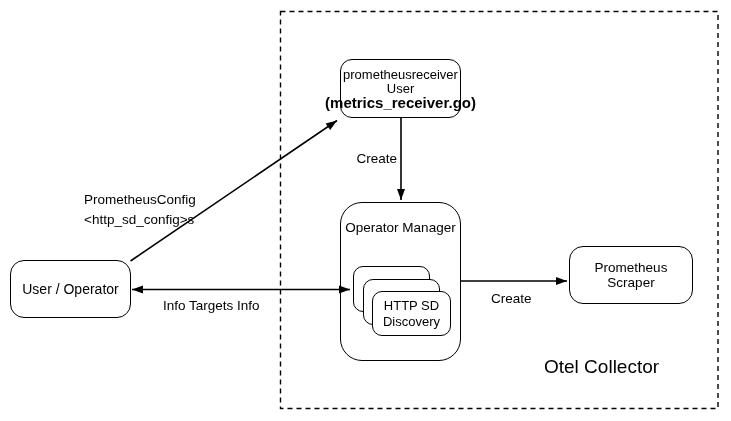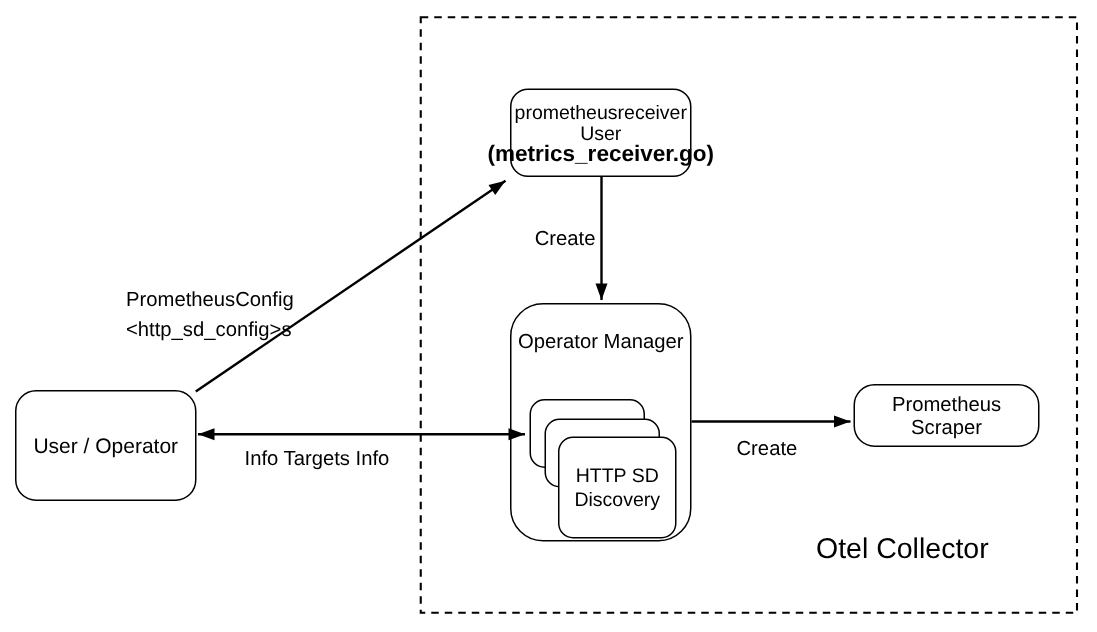--- a/index.html
+++ b/index.html
@@ -24,21 +24,21 @@
     border: 1.5px solid #000000;
     display: flex;
     flex-direction: column;
     align-items: center;
     justify-content: center;
     text-align: center;
     z-index: 1;
   }
   .user-op {
     left: 10px; top: 260px;
-    width: 121px; height: 74px;
+    width: 121px; height: 58px;
     border-radius: 14px;
     font-size: 14px;
   }
   .prom-recv {
     left: 340px; top: 59px;
     width: 121px; height: 59px;
     border-radius: 12px;
     font-size: 13px;
     line-height: 14px;
   }
@@ -59,28 +59,28 @@
   .stack {
     position: absolute;
     box-sizing: border-box;
     background: #ffffff;
     border: 1.5px solid #000000;
     border-radius: 10px;
   }
   .stack-back  { left: 12px; top: 63px; width: 77px; height: 46px; }
   .stack-mid   { left: 22px; top: 76px; width: 77px; height: 46px; }
   .stack-front {
-    left: 31px; top: 88px; width: 79px; height: 68px;
+    left: 31px; top: 88px; width: 79px; height: 45px;
     display: flex; flex-direction: column;
     align-items: center; justify-content: center;
     font-size: 13px; line-height: 16px;
   }
   .prom-scraper {
-    left: 569px; top: 256px;
-    width: 124px; height: 42px;
+    left: 569px; top: 246px;
+    width: 124px; height: 58px;
     border-radius: 14px;
     font-size: 13.5px;
   }
   
   .edge-label {
     position: absolute;
     font-size: 13.5px;
     white-space: nowrap;
     z-index: 2;
     background: transparent;

